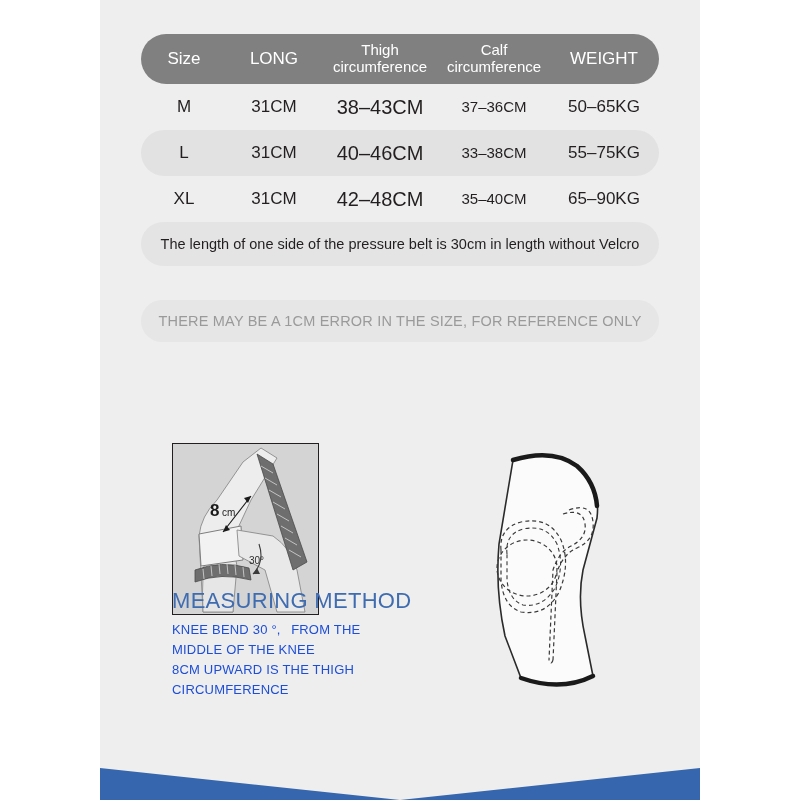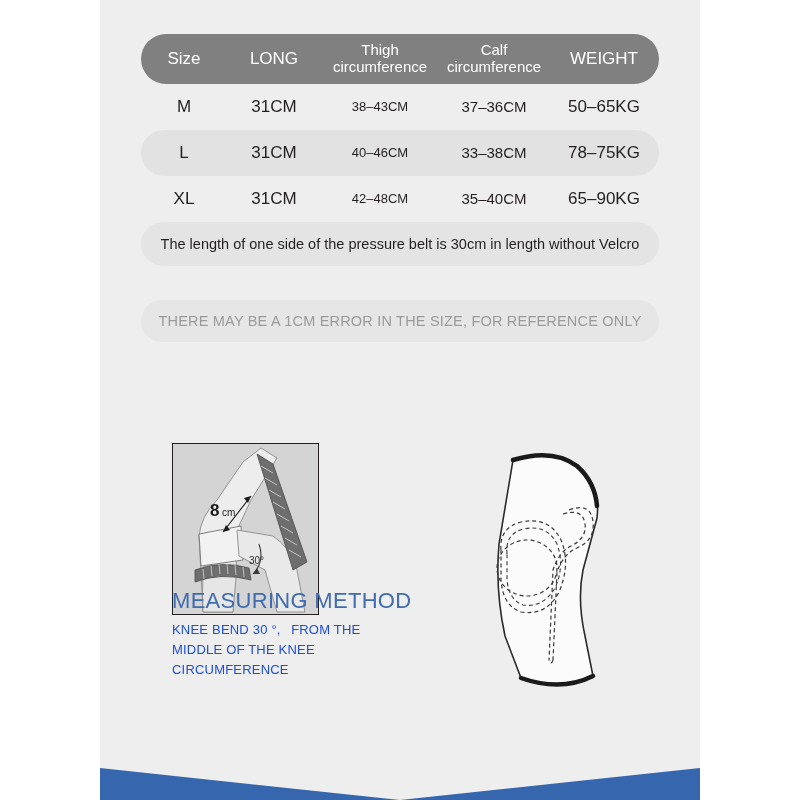--- a/index.html
+++ b/index.html
@@ -58,21 +58,21 @@
     color: #231f20;
     line-height: 1.12;
     white-space: pre-line;
   }
   .row.header .cell {
     color: #ffffff;
     font-size: 17px;
   }
   .c-size   { width: 86px; }
   .c-long   { width: 94px; }
-  .c-thigh  { width: 118px; font-size: 13px; }
+  .c-thigh  { width: 118px; font-size: 20px; }
   .c-calf   { width: 110px; font-size: 15px; }
   .c-weight { width: 110px; }
   .row.header .c-thigh,
   .row.header .c-calf { font-size: 15px; }
 
   
   .note {
     position: absolute;
     left: 41px;
     width: 518px;
@@ -173,21 +173,21 @@
         <div class="cell c-thigh">38–43CM</div>
         <div class="cell c-calf">37–36CM</div>
         <div class="cell c-weight">50–65KG</div>
       </div>
 
       <div class="row alt">
         <div class="cell c-size">L</div>
         <div class="cell c-long">31CM</div>
         <div class="cell c-thigh">40–46CM</div>
         <div class="cell c-calf">33–38CM</div>
-        <div class="cell c-weight">78–75KG</div>
+        <div class="cell c-weight">55–75KG</div>
       </div>
 
       <div class="row">
         <div class="cell c-size">XL</div>
         <div class="cell c-long">31CM</div>
         <div class="cell c-thigh">42–48CM</div>
         <div class="cell c-calf">35–40CM</div>
         <div class="cell c-weight">65–90KG</div>
       </div>
 
@@ -263,20 +263,21 @@
         <path d="M104 70 Q126 62 128 82 Q130 100 112 108 Q98 114 92 132 L88 220" fill="none" stroke="#3a3a3a" stroke-width="1.2" stroke-dasharray="4 3"></path>
         <path d="M98 74 Q118 68 120 84 Q122 98 106 106 Q94 112 88 130 L84 220" fill="none" stroke="#3a3a3a" stroke-width="1.2" stroke-dasharray="4 3"></path>
         <path d="M88 220 Q86 226 84 220" fill="none" stroke="#3a3a3a" stroke-width="1.2" stroke-dasharray="4 3"></path>
       </svg>
     </div>
 
     <div class="method">
       <div class="method-title">MEASURING METHOD</div>
       <div class="method-line">KNEE BEND 30 °,  FROM THE</div>
       <div class="method-line">MIDDLE OF THE KNEE</div>
+      <div class="method-line">8CM UPWARD IS THE THIGH</div>
       <div class="method-line">CIRCUMFERENCE</div>
     </div>
 
     <div class="footer">
       <svg width="600" height="46" viewBox="0 0 600 46">
         <polygon points="0,14 0,46 300,46" fill="#3566ae"></polygon>
         <polygon points="600,14 600,46 300,46" fill="#3566ae"></polygon>
       </svg>
     </div>
 

